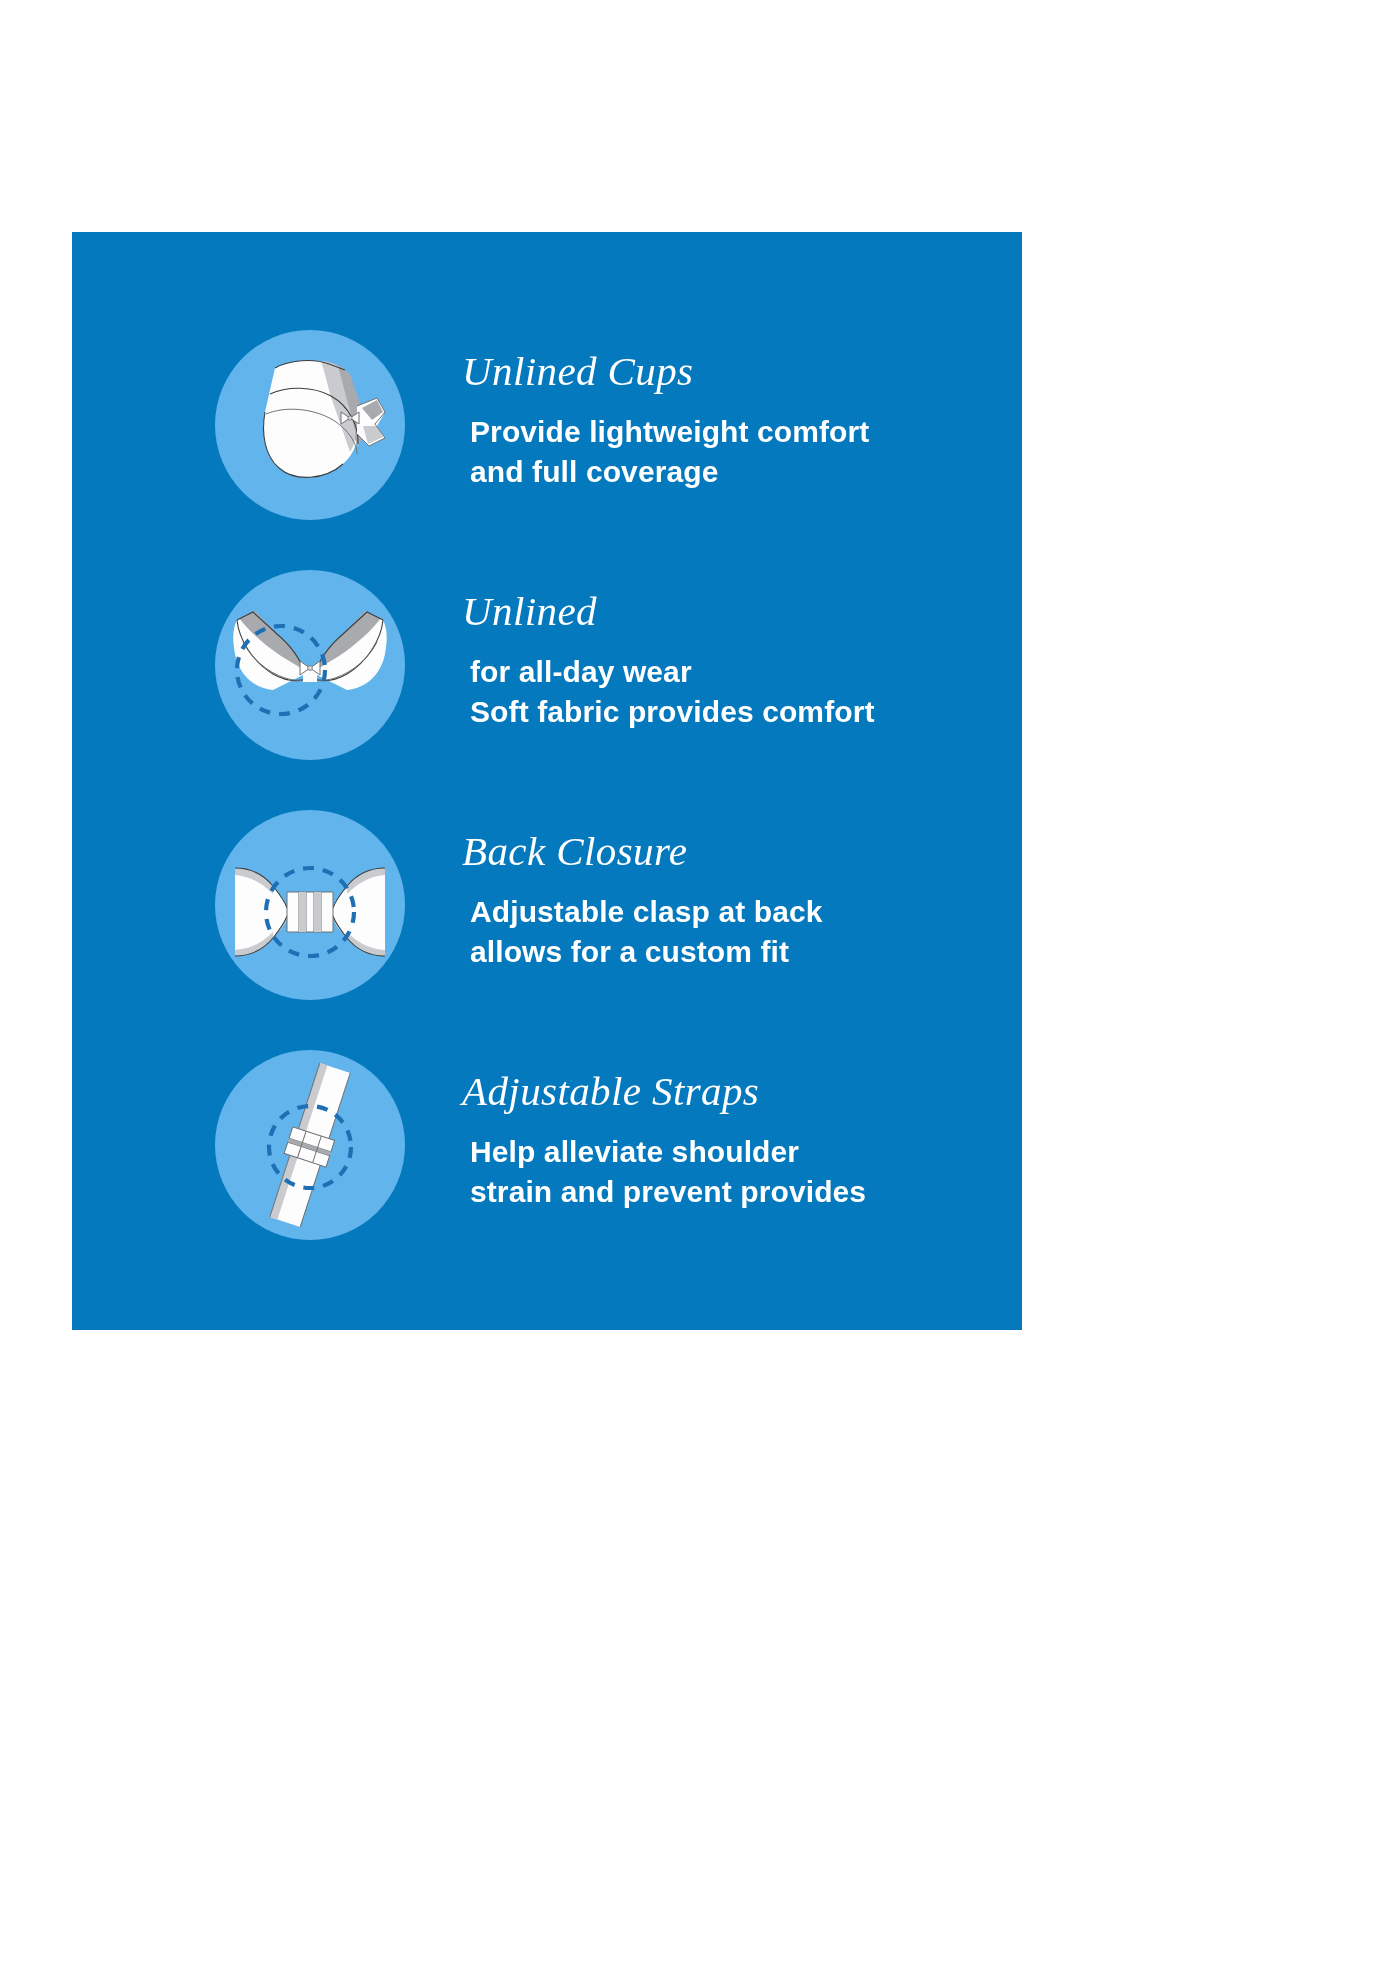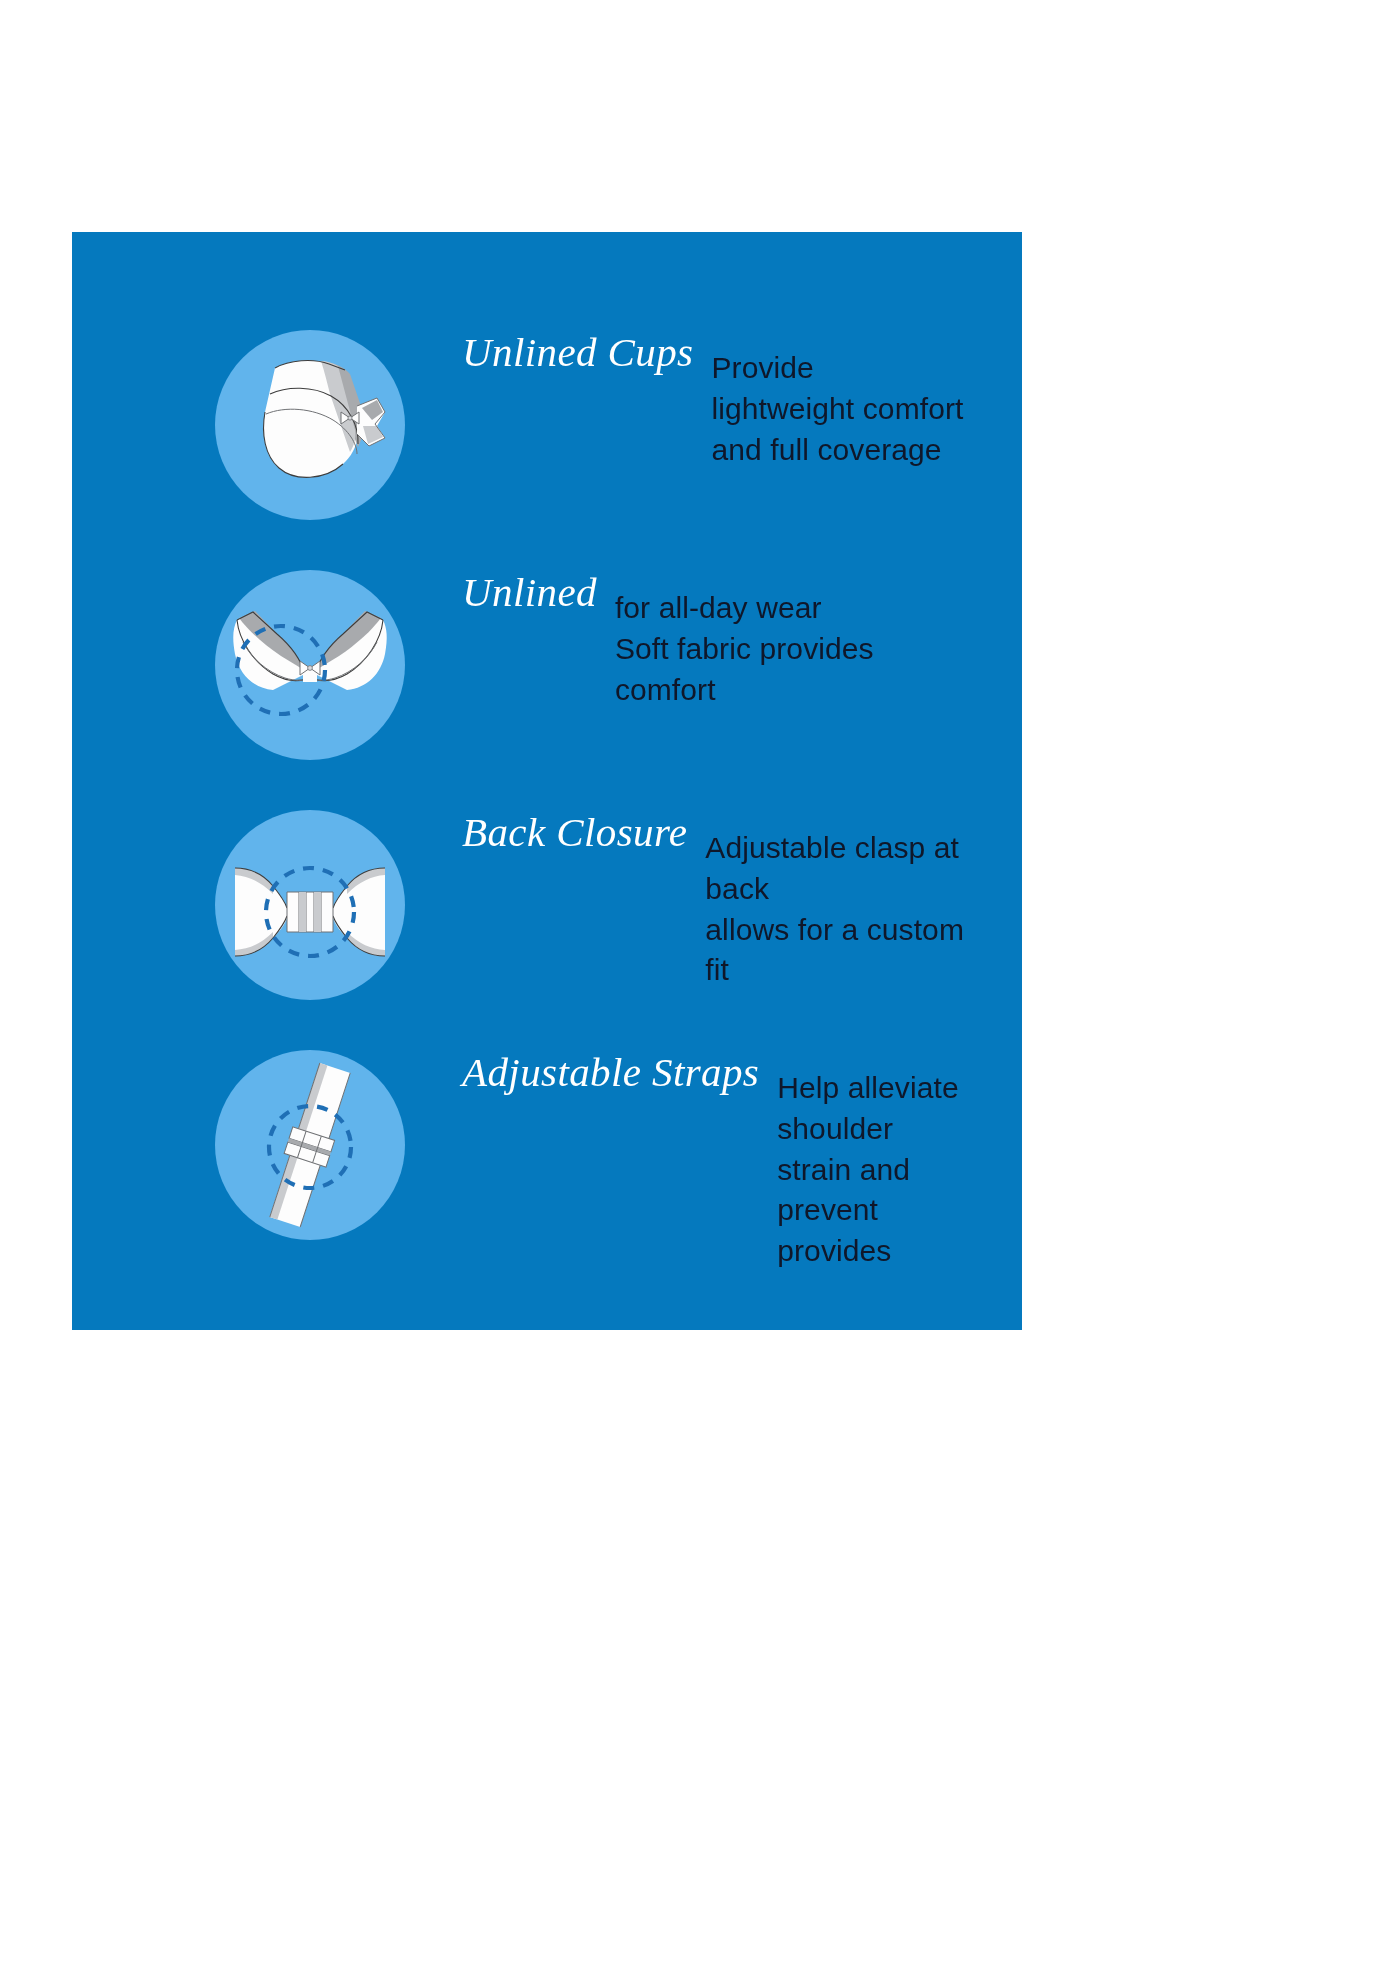--- a/index.html
+++ b/index.html
@@ -63,43 +63,43 @@
     height: 190px;
   }
 
   .feature-text {
     position: absolute;
     left: 390px;
     top: 0;
     width: 520px;
     height: 190px;
     display: flex;
-    flex-direction: row;
+    flex-direction: column;
     justify-content: center;
   }
 
   .feature-title {
     font-family: "Liberation Serif", "DejaVu Serif", serif;
     font-style: italic;
     font-weight: 400;
     font-size: 41px;
     line-height: 1.12;
     color: #ffffff;
     letter-spacing: 0.4px;
     margin: 0 0 9px 0;
     white-space: nowrap;
   }
 
   .feature-desc {
     font-family: "Liberation Sans", sans-serif;
-    font-weight: 400;
+    font-weight: 700;
     font-size: 30px;
     line-height: 1.36;
-    color: #0f172a;
-    margin: 18px;
+    color: #ffffff;
+    margin: 8px;
     letter-spacing: 0.1px;
   }
   .feature-desc .line { display: block; }
 
   
   .fab-white   { fill: #fdfdfd; }
   .fab-shade   { fill: #a8aaad; }
   .fab-shade2  { fill: #c9cbce; }
   .fab-line    { fill: none; stroke: #3d3d3d; stroke-width: 1.1; }
   .fab-line-lt { fill: none; stroke: #6f7174; stroke-width: 1; }

